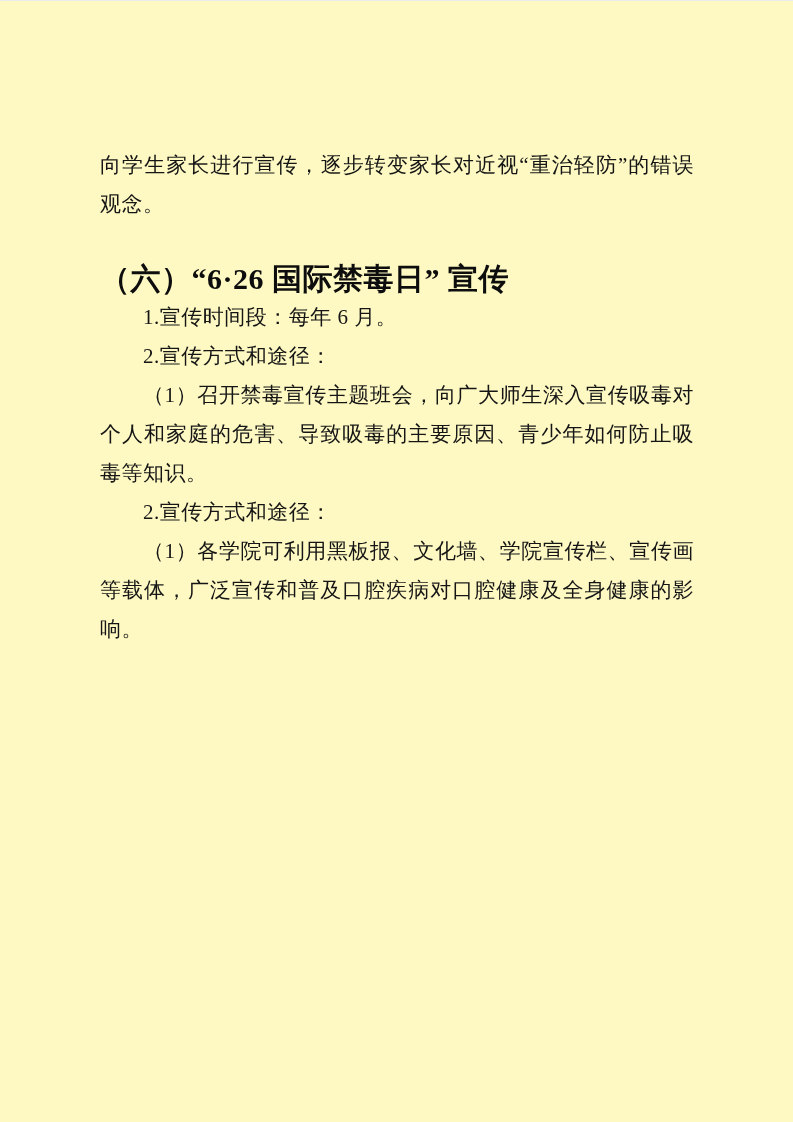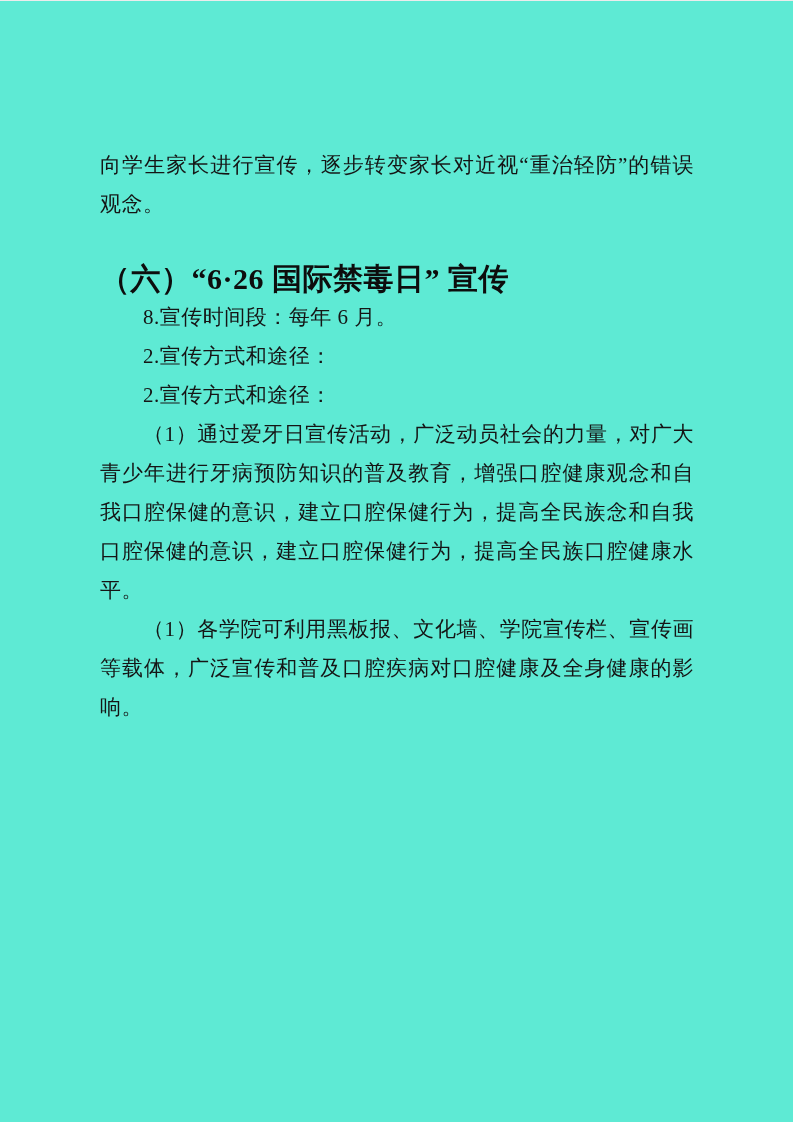--- a/index.html
+++ b/index.html
@@ -4,21 +4,21 @@
 <style>
   html, body {
     margin: 0;
     padding: 0;
     background: #ffffff;
   }
   .page {
     position: relative;
     width: 793px;
     height: 1122px;
-    background: #5eead4;
+    background: #fef9c3;
     overflow: hidden;
     font-family: "Liberation Serif", "DejaVu Serif", serif;
     color: #151515;
     box-sizing: border-box;
   }
   .top-edge {
     position: absolute;
     top: 0; left: 0; right: 0;
     height: 1px;
     background: #ececec;
@@ -53,20 +53,20 @@
 </style>
 </head>
 <body>
 
 <div class="page">
   <div class="top-edge"></div>
   <div class="content">
     <p class="para">向学生家长进行宣传，逐步转变家长对近视“重治轻防”的错误观念。</p>
     <div id="sections">
         <h3 class="heading">（六）“6·26 国际禁毒日” 宣传</h3>
-        <p class="para indent">8.宣传时间段：每年 6 月。</p>
+        <p class="para indent">1.宣传时间段：每年 6 月。</p>
         <p class="para indent">2.宣传方式和途径：</p>
+        <p class="para indent">（1）召开禁毒宣传主题班会，向广大师生深入宣传吸毒对个人和家庭的危害、导致吸毒的主要原因、青少年如何防止吸毒等知识。</p>
         <p class="para indent">2.宣传方式和途径：</p>
-        <p class="para indent">（1）通过爱牙日宣传活动，广泛动员社会的力量，对广大青少年进行牙病预防知识的普及教育，增强口腔健康观念和自我口腔保健的意识，建立口腔保健行为，提高全民族念和自我口腔保健的意识，建立口腔保健行为，提高全民族口腔健康水平。</p>
         <p class="para indent">（1）各学院可利用黑板报、文化墙、学院宣传栏、宣传画等载体，广泛宣传和普及口腔疾病对口腔健康及全身健康的影响。</p>
       </div>
   </div>
 </div>
 
 </body></html>

